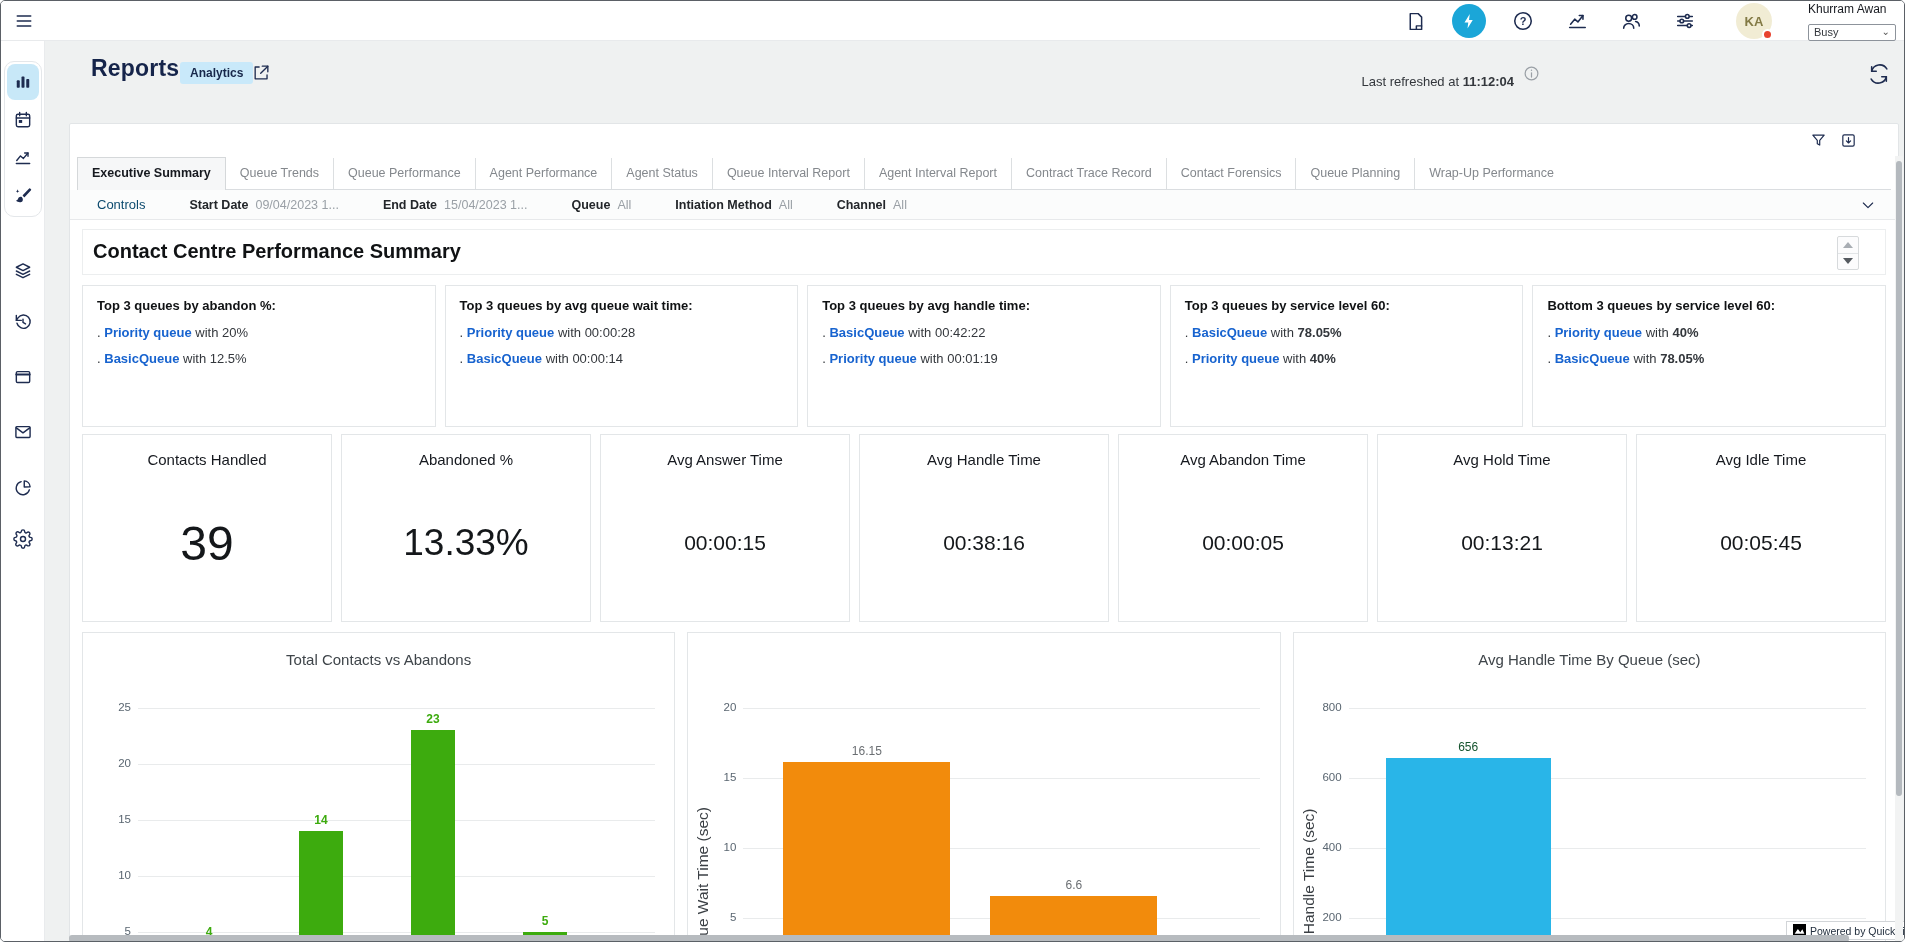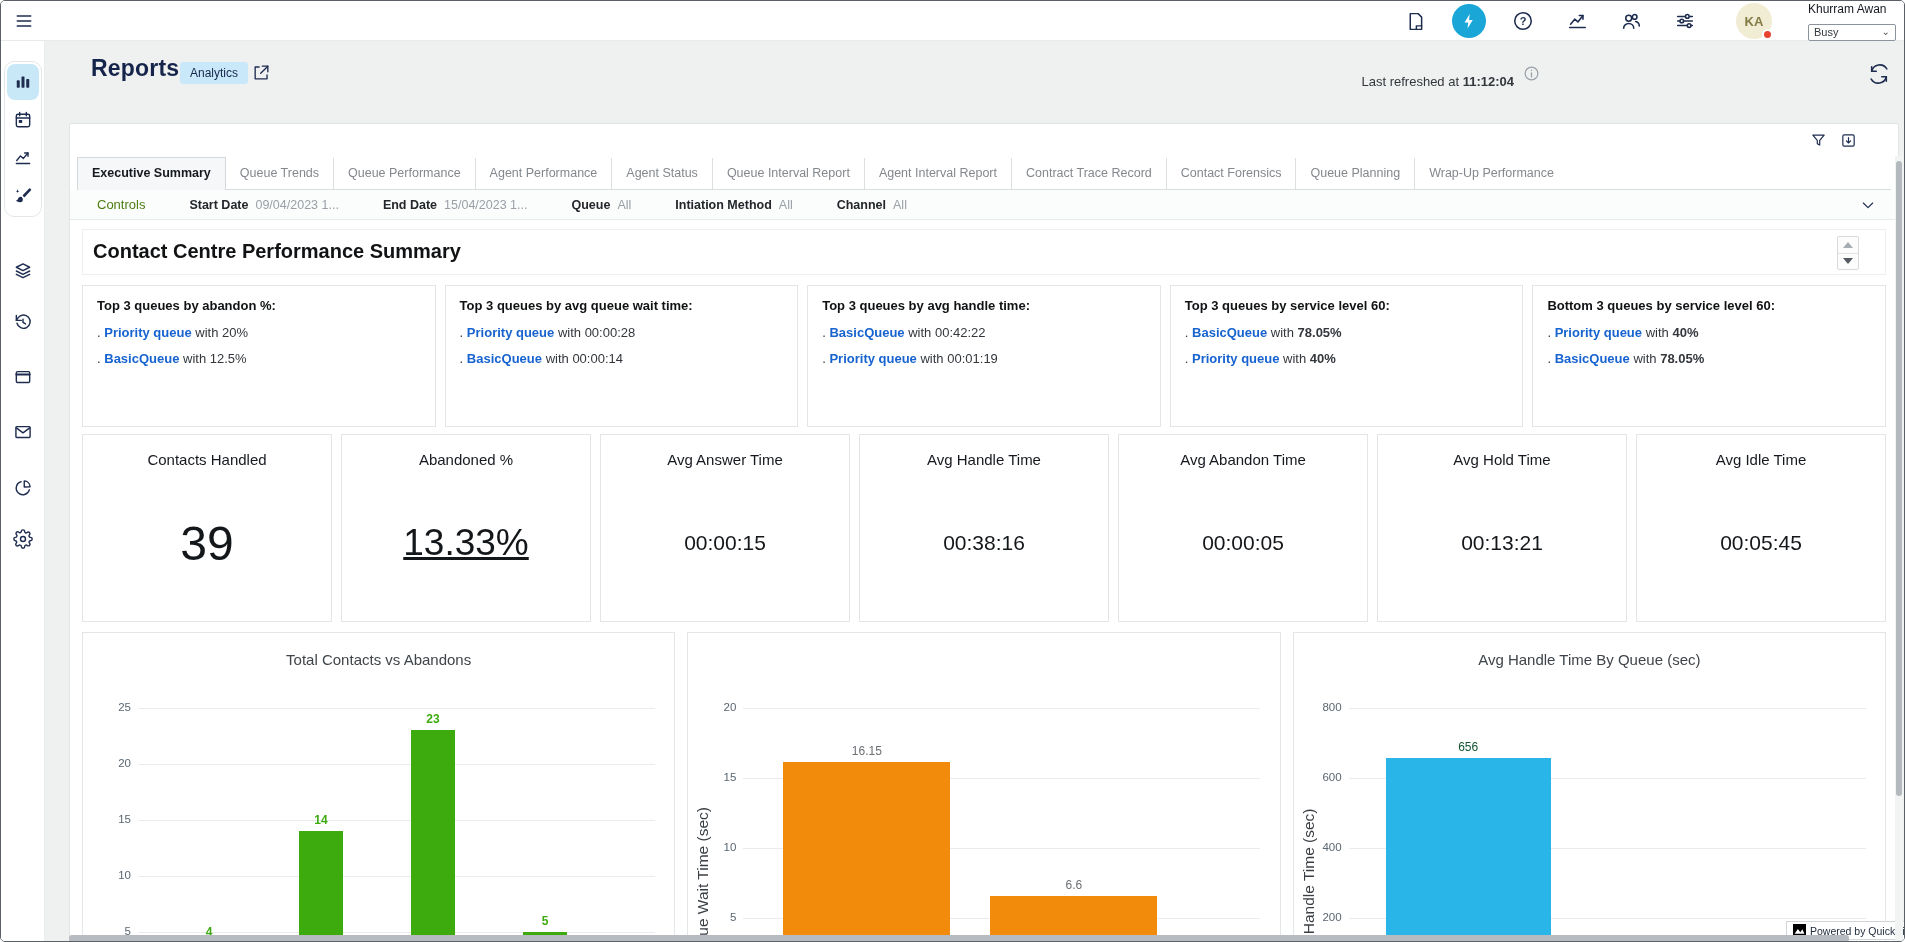--- a/index.html
+++ b/index.html
@@ -23,40 +23,40 @@
   
   .sidebar { position:absolute; left:0; top:40px; width:44px; bottom:0; background:#fff; border-right:1px solid #e9ebed; z-index:20; }
   .nav-group { position:absolute; left:3px; top:20px; width:38px; border:1px solid #e4e7ea; border-radius:10px; padding:2px; display:flex; flex-direction:column; gap:2px; background:#fff; }
   .nav-cell { width:32px; height:36px; border-radius:8px; display:flex; align-items:center; justify-content:center; cursor:pointer; }
   .nav-cell.active { background:#c8e8f8; }
   .side-cell { position:absolute; left:4px; width:36px; height:36px; display:flex; align-items:center; justify-content:center; cursor:pointer; }
 
   
   .main { position:absolute; left:44px; top:40px; right:0; bottom:0; background:#eff1f1; }
   .page-title { position:absolute; left:46px; top:14px; font-size:23px; font-weight:800; color:#15244a; letter-spacing:.2px; }
-  .badge { position:absolute; left:135px; top:21px; background:#c9e9fa; color:#17274a; font-size:12px; font-weight:normal; padding:4px 10px; border-radius:3px; cursor:pointer; }
+  .badge { position:absolute; left:135px; top:21px; background:#c9e9fa; color:#17274a; font-size:12px; font-weight:bold; padding:4px 10px; border-radius:3px; cursor:pointer; }
   .ext-link { position:absolute; left:207px; top:22px; cursor:pointer; }
   .refreshed { position:absolute; right:390px; top:25px; font-size:13px; color:#33373c; white-space:nowrap;margin-top:8px; }
   .refreshed b { font-weight:bold; }
   .info-icon { position:absolute; right:364px; top:24px; cursor:pointer; }
   .refresh-btn { position:absolute; right:14px; top:22px; cursor:pointer; }
 
   
   .card { position:absolute; left:24px; top:82px; width:1830px; height:990px; background:#fff; border:1px solid #e2e5e7; border-radius:2px; }
   .card-tools { position:absolute; right:40px; top:8px; display:flex; gap:12px; }
   .tool-icon { width:18px; height:18px; cursor:pointer; }
 
   .tabs-row { position:absolute; left:7px; right:7px; top:36px; height:30px; display:flex; align-items:flex-end; border-bottom:1px solid #dadde0; }
   .tab { font-size:12.5px; color:#84888d; padding:8px 14px 9px 14px; white-space:nowrap; cursor:pointer; border-left:1px solid #dcdfe1; }
   .tab:first-child { border-left:none; }
   .tab.active { background:#f6f7f8; border:1px solid #d5d8da; border-bottom:none; color:#16191f; font-weight:bold; margin-bottom:-1px; padding-bottom:10px; }
   .tab.active + .tab { border-left:none;margin-top:44px; }
 
   .controls-row { position:absolute; left:0; right:0; top:66px; height:30px; background:#fbfcfc; border-bottom:1px solid #e7e9eb; display:flex; align-items:center; padding-left:27px; }
-  .controls-label { font-size:13px; color:#4d7c0f; margin-right:44px; }
+  .controls-label { font-size:13px; color:#0c4a6e; margin-right:44px; }
   .filter { display:flex; align-items:center; gap:7px; margin-right:44px; cursor:pointer; }
   .filter .flabel { font-size:12.5px; font-weight:bold; color:#23262a; }
   .filter .fvalue { font-size:12.5px; color:#9aa0a6; }
   .controls-chevron { position:absolute; right:22px; top:7px; cursor:pointer; }
 
   
   .heading-bar { position:absolute; left:12px; right:12px; top:105px; height:46px; border:1px solid #eceeef; background:#fff; }
   .heading-bar h2 { position:absolute; left:10px; top:10px; font-size:20px; font-weight:bold; color:#101214; }
   .spinner { position:absolute; right:26px; top:6px; width:22px; height:34px; border:1px solid #d7dadc; border-radius:2px; background:#fcfcfd; display:flex; flex-direction:column; }
   .spin-btn { flex:1; display:flex; align-items:center; justify-content:center; cursor:pointer; }
@@ -69,21 +69,21 @@
   .insight-card .ititle { font-size:13px; font-weight:bold; color:#101214; margin-bottom:12px; }
   .iline { font-size:13px; color:#33373c; margin-bottom:11px; white-space:nowrap; }
   .iline .qlink { color:#1763cf; font-weight:bold; cursor:pointer; }
   .iline .val.bold { font-weight:bold; }
 
   .kpi-row { position:absolute; left:12px; right:12px; top:310px; height:188px; display:flex; gap:9px; }
   .kpi-card { flex:1; background:#fff; border:1px solid #e3e6e8; position:relative; }
   .kpi-label { position:absolute; left:0; right:0; top:16px; text-align:center; font-size:15px; color:#16191f; }
   .kpi-value { position:absolute; left:0; right:0; top:0; height:100%; display:flex; align-items:center; justify-content:center; color:#14171a; padding-top:30px; }
   .kpi-value.xl { font-size:48px; }
-  .kpi-value.lg { font-size:37px;text-decoration:underline; }
+  .kpi-value.lg { font-size:37px; }
   .kpi-value.md { font-size:21px; }
 
   .charts-row { position:absolute; left:12px; right:12px; top:508px; height:470px; display:flex; gap:12px; }
   .chart-card { width:594px; background:#fff; border:1px solid #e3e6e8; position:relative; }
   .chart-title { position:absolute; left:0; right:0; top:18px; text-align:center; font-size:15px; color:#3f454a; }
   .plot { position:absolute; inset:0; }
   .gridline { position:absolute; height:1px; background:#e9ebec; }
   .tick-label { position:absolute; width:40px; text-align:right; font-size:11.5px; color:#5a6671; }
   .bar { position:absolute; }
   .bar-label { position:absolute; width:60px; text-align:center; font-size:12px; }

